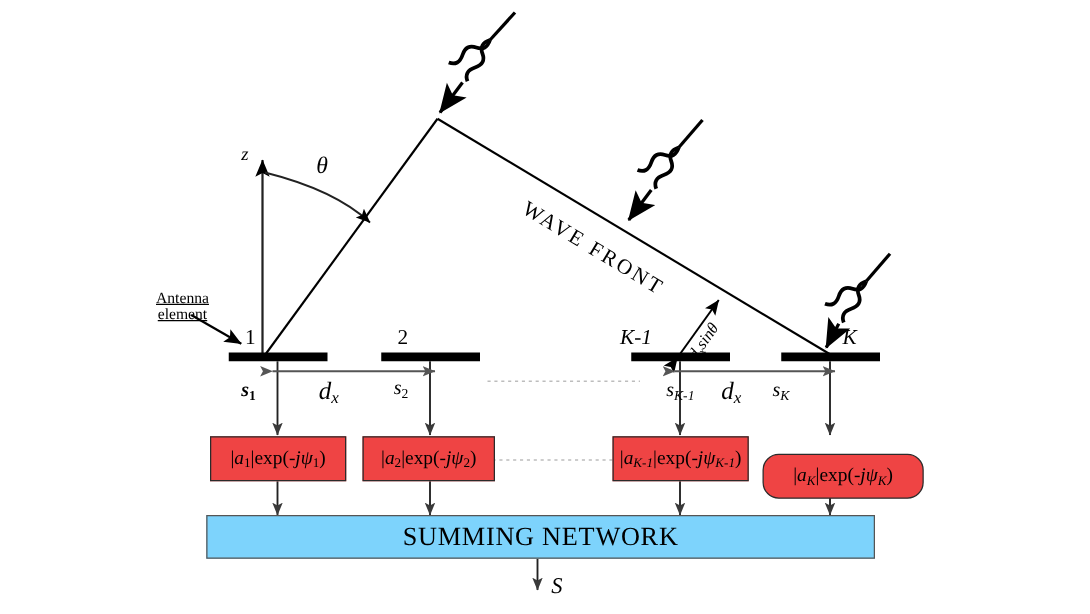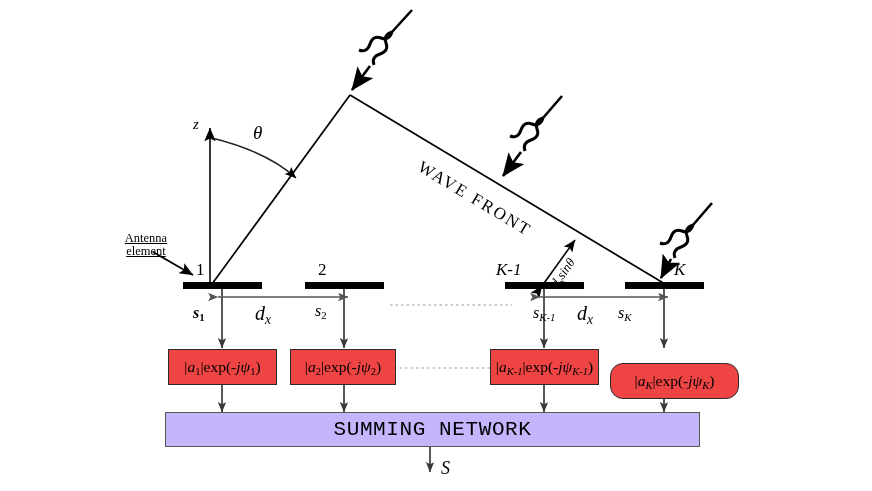--- a/index.html
+++ b/index.html
@@ -60,26 +60,25 @@
     border: 1px solid #2b2b2b;
     background: #ef4444;
     box-sizing: border-box;
     display: flex;
     align-items: center;
     justify-content: center;
   }
   .sumbox {
     position: absolute;
     border: 1px solid #555;
-    background: #c4b5fd;
+    background: #7dd3fc;
     box-sizing: border-box;
     display: flex;
     align-items: center;
     justify-content: center;
-    font-family: Liberation Mono, monospace;
   }
   .rot {
     transform-origin: left top;
   }
 </style>
 </head>
 <body>
 
 <div id="stage">
 

